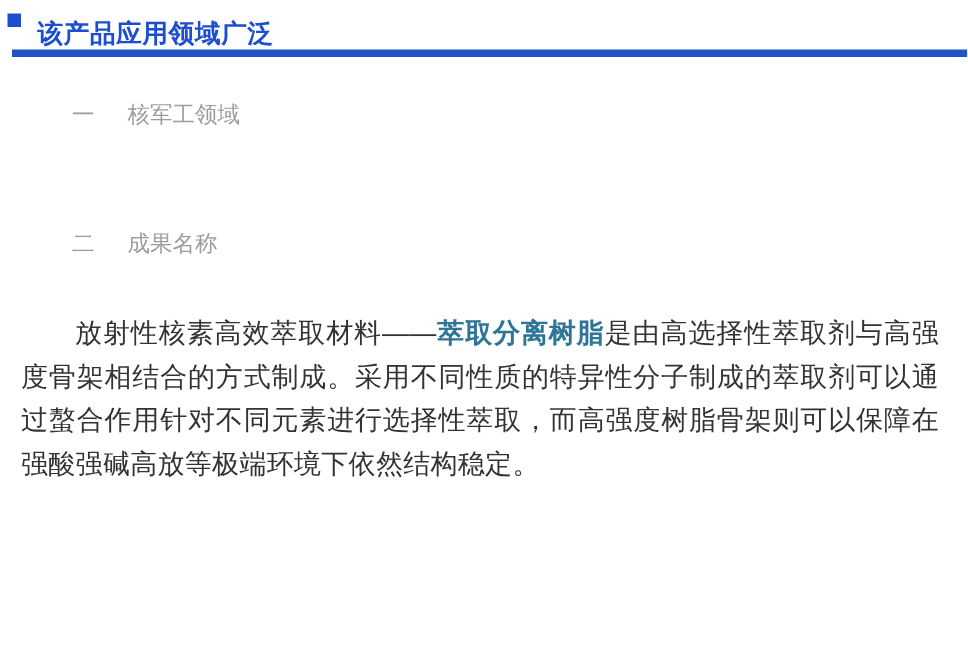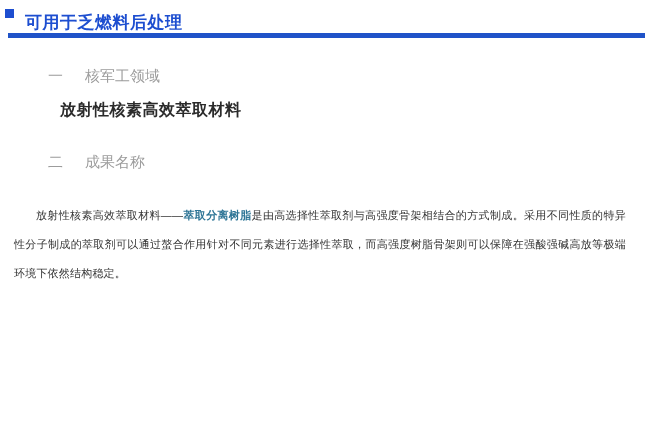--- a/index.html
+++ b/index.html
@@ -13,43 +13,42 @@
 
   .section{position:absolute;left:48px;display:flex;align-items:baseline;
            color:var(--section_gray,#9c9c9c);font-size:15px;}
   .section .num{display:inline-block;width:37px;}
   .section-name{top:67px;}
   .section-intro{top:153px;}
 
   .achievement-name{position:absolute;left:60px;top:100px;font-size:16px;font-weight:bold;
                     color:#2b2b2b;letter-spacing:0.5px;}
 
-  .para{position:absolute;left:14px;width:612px;font-size:11px;line-height:29px;
+  .para{position:absolute;left:14px;width:612px;font-size:18px;line-height:29px;
         color:var(--body_text,#333);text-align:justify;text-indent:2em;letter-spacing:0.2px;}
   .para1{top:190px;}
   .para2{top:338px;}
   .hl{color:var(--highlight,#2e7596);font-weight:bold;}
 </style>
 </head>
 <body>
 
 <div class="page" style="--bg: #ffffff; --accent: #1d4ed0; --bar: #2053c8; --section_gray: #9c9c9c; --body_text: #333333; --highlight: #2e7596;">
 
   <span class="corner-square"></span>
 
-  <div class="page-title">可用于乏燃料后处理</div>
+  <div class="page-title">该产品应用领域广泛</div>
 
   <div class="header-rule"></div>
 
   <div class="section section-name">
     <span class="num">一</span>
     <span class="label">核军工领域</span>
   </div>
 
-  <div class="achievement-name">放射性核素高效萃取材料</div>
 
   <div class="section section-intro">
     <span class="num">二</span>
     <span class="label">成果名称</span>
   </div>
 
   <p class="para para1"><span>放射性核素高效萃取材料——</span><span class="hl">萃取分离树脂</span><span>是由高选择性萃取剂与高强度骨架相结合的方式制成。采用不同性质的特异性分子制成的萃取剂可以通过螯合作用针对不同元素进行选择性萃取，而高强度树脂骨架则可以保障在强酸强碱高放等极端环境下依然结构稳定。</span></p>
 
 
 </div>

